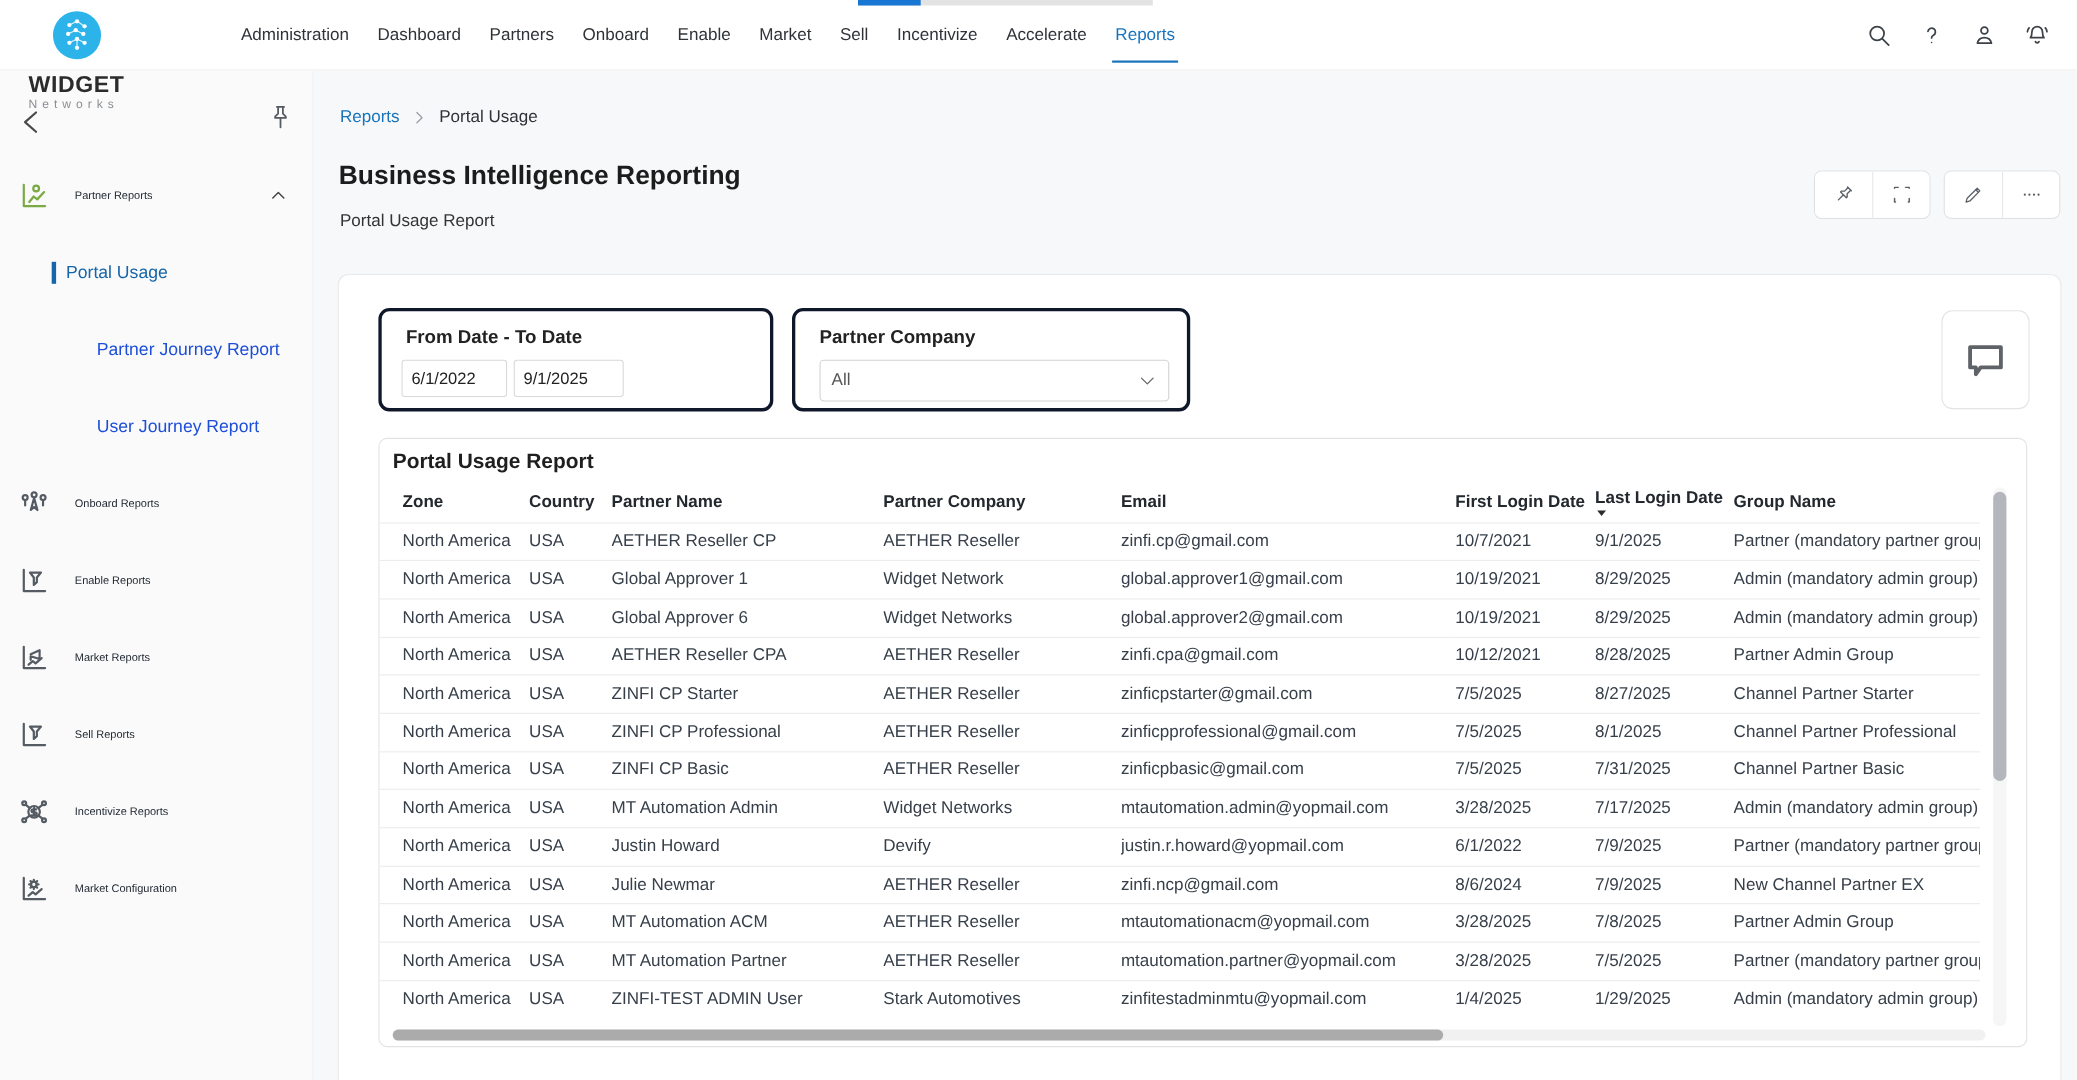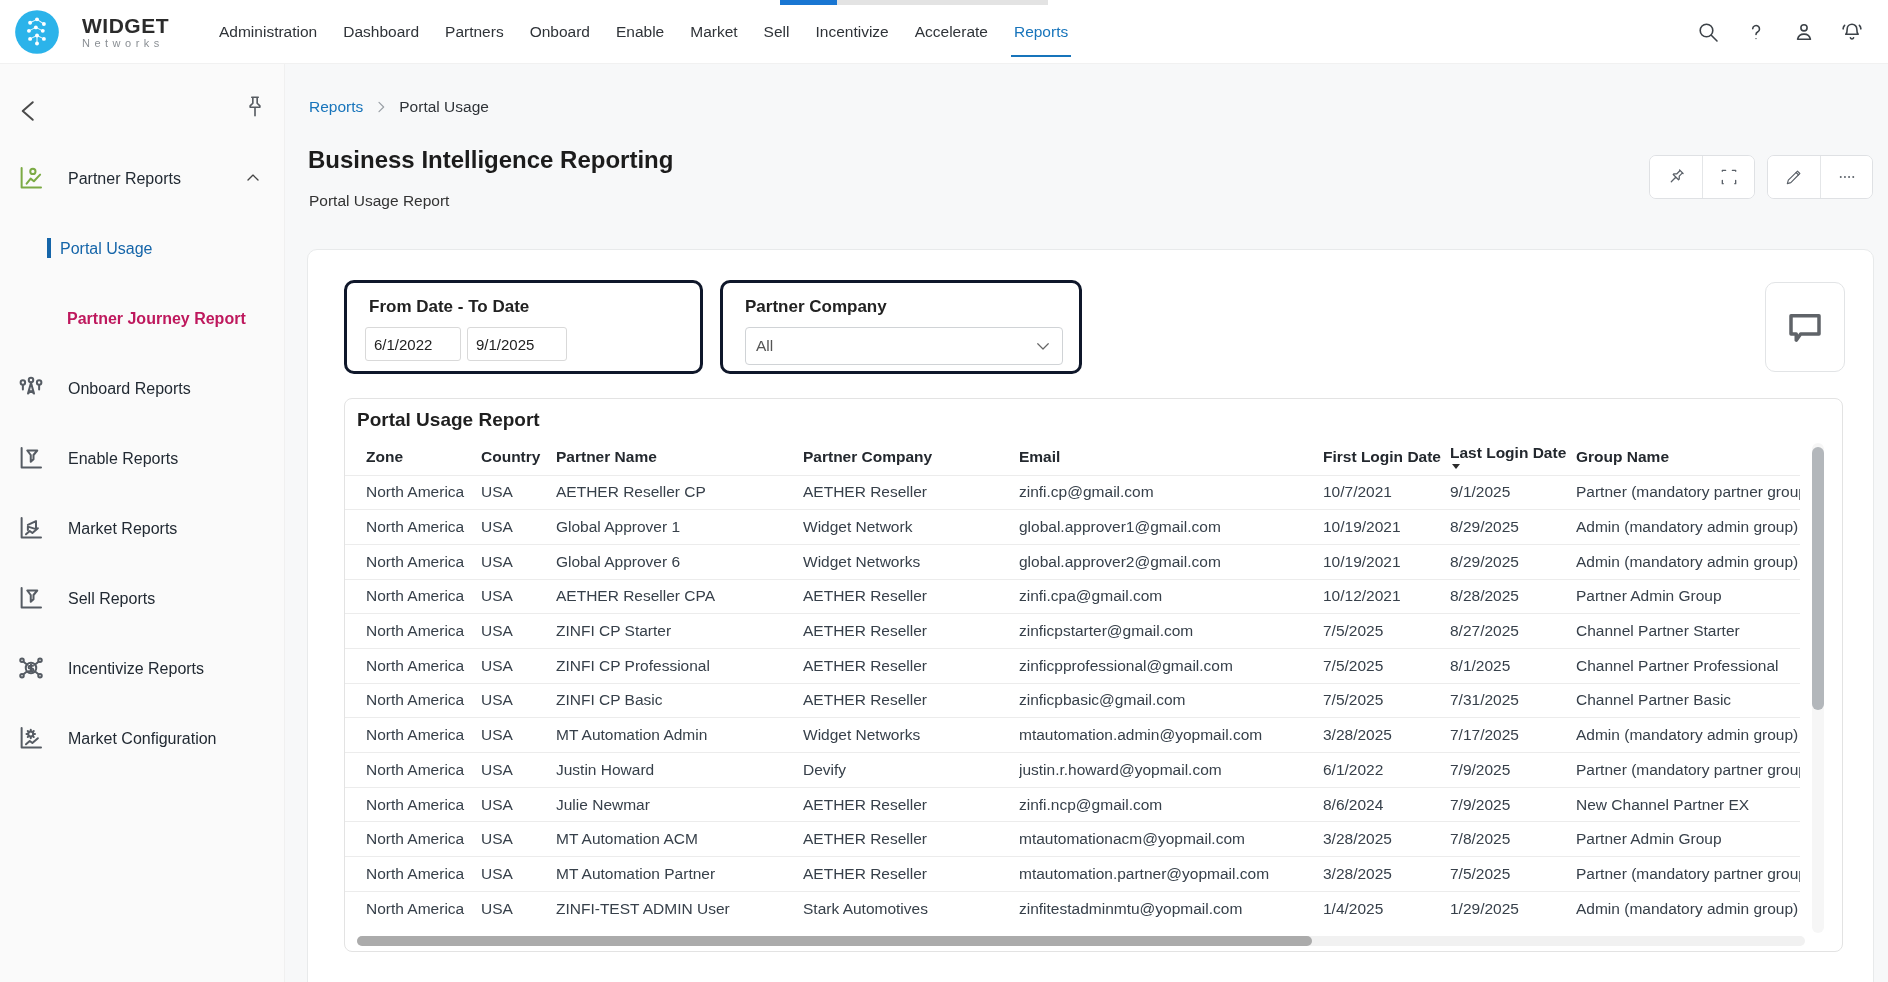--- a/index.html
+++ b/index.html
@@ -10,21 +10,21 @@
   }
   *{margin:0;padding:0;box-sizing:border-box;}
   html,body{width:1888px;height:982px;overflow:hidden;}
   body{font-family:"Liberation Sans",sans-serif;background:#f7f8f9;color:#222;}
   .app{position:relative;width:1888px;height:982px;overflow:hidden;background:#f7f8f9;}
 
   
   .header{position:absolute;left:0;top:0;width:1888px;height:64px;background:#fff;border-bottom:1px solid #f1f1f1;z-index:5;}
   .top-scroll{position:absolute;left:780px;top:0;width:268px;height:5px;background:#e3e3e3;z-index:9;}
   .top-scroll .thumb{position:absolute;left:0;top:0;width:57px;height:5px;background:#1976d2;}
-  .logo{position:absolute;left:14px;top:9px;display:flex;align-items:center;gap:22px;}
+  .logo{position:absolute;left:26px;top:9px;display:flex;align-items:center;gap:12px;flex-direction:column;}
   .logo-mark{width:46px;height:46px;flex:0 0 auto;}
   .logo-text .t1{font-size:21px;font-weight:800;color:#2b2b2b;letter-spacing:.5px;line-height:22px;}
   .logo-text .t2{font-size:11px;color:#8a8f94;letter-spacing:4.5px;line-height:13px;}
   nav.mainnav{position:absolute;left:206px;top:0;height:64px;display:flex;align-items:stretch;}
   .nav-item{display:flex;align-items:center;padding:0 13px;font-size:15.5px;color:#2f3338;cursor:pointer;position:relative;}
   .nav-item.active{color:var(--accent);}
   .nav-item.active::after{content:"";position:absolute;left:10px;right:10px;bottom:7px;height:2.5px;background:var(--accent);}
   .header-icons{position:absolute;right:24px;top:0;height:64px;display:flex;align-items:center;gap:24px;}
   .hicon{width:24px;height:24px;color:#3c4248;cursor:pointer;}
   .hicon svg{width:100%;height:100%;}
@@ -32,26 +32,26 @@
   
   .sidebar{position:absolute;left:0;top:64px;width:285px;height:918px;background:#fafafa;border-right:1px solid #f0f0f0;}
   .sb-back{position:absolute;left:14px;top:32px;width:30px;height:30px;color:#4a4a4a;cursor:pointer;background:none;border:none;}
   .sb-pin{position:absolute;left:242px;top:30px;width:26px;height:26px;color:#565b61;cursor:pointer;background:none;border:none;}
   .sb-back svg,.sb-pin svg{width:100%;height:100%;}
   .sb-list{position:absolute;left:0;top:79px;width:285px;}
   .sb-row{display:flex;align-items:center;height:70px;cursor:pointer;position:relative;}
   .sb-row .sb-ico{position:absolute;left:16px;width:30px;height:30px;color:#555b63;}
   .sb-row .sb-ico svg{width:100%;height:100%;}
   .sb-row .sb-ico.green{color:var(--green);}
-  .sb-row .sb-label{margin-left:68px;font-size:16px;color:#222a33;line-height:21px;padding-right:30px;}
+  .sb-row .sb-label{margin-left:68px;font-size:10px;color:#222a33;line-height:21px;padding-right:30px;}
   .sb-row .sb-chev{position:absolute;right:22px;width:20px;height:20px;color:#444;}
   .sb-row .sb-chev svg{width:100%;height:100%;}
   .sb-child{display:flex;align-items:center;min-height:70px;cursor:pointer;position:relative;}
   .sb-child.twoline{min-height:84px;}
-  .sb-child .sb-label{margin-left:67px;font-size:16px;color:#be185d;line-height:27px;padding-right:24px;font-weight:bold;}
+  .sb-child .sb-label{margin-left:88px;font-size:16px;color:#1d4ed8;line-height:27px;padding-right:24px;}
   .sb-child.active .sb-label{color:var(--active-link);font-weight:500;}
   .sb-child.active::before{content:"";position:absolute;left:47px;top:50%;transform:translateY(-50%);width:4px;height:20px;background:var(--active-link);}
   .sb-child.active .sb-label{margin-left:60px;}
 
   
   .main{position:absolute;left:285px;top:64px;width:1603px;height:918px;background:#f7f8f9;}
   .breadcrumb{position:absolute;left:24px;top:34px;display:flex;align-items:center;gap:10px;font-size:15.5px;}
   .crumb-link{color:var(--accent);cursor:pointer;}
   .crumb-sep{width:16px;height:16px;color:#9aa0a6;}
   .crumb-sep svg{width:100%;height:100%;}
@@ -182,20 +182,23 @@
           <span class="sb-chev"><svg viewBox="0 0 24 24" fill="none" stroke="currentColor" stroke-width="1.6" stroke-linecap="round" stroke-linejoin="round">
               <path d="M6 14.5l6-6 6 6"></path>
             </svg></span>
         </div>
         <div class="sb-child active">
           <span class="sb-label">Portal Usage</span>
         </div>
         <div class="sb-child">
           <span class="sb-label">Partner Journey Report</span>
         </div>
+        <div class="sb-child">
+          <span class="sb-label">User Journey Report</span>
+        </div>
         <div class="sb-row">
           <span class="sb-ico"><svg viewBox="0 0 24 24" fill="none" stroke="currentColor" stroke-width="1.6" stroke-linecap="round" stroke-linejoin="round">
               <circle cx="5.5" cy="7.5" r="1.8"></circle>
               <circle cx="12" cy="5.5" r="1.8"></circle>
               <circle cx="18.5" cy="7.5" r="1.8"></circle>
               <path d="M5.5 9.8v3.4M18.5 9.8v3.4M12 7.8l-2.4 8.7 2.4-2.2 2.4 2.2z"></path>
             </svg></span>
           <span class="sb-label">Onboard Reports</span>
         </div>
         <div class="sb-row">

